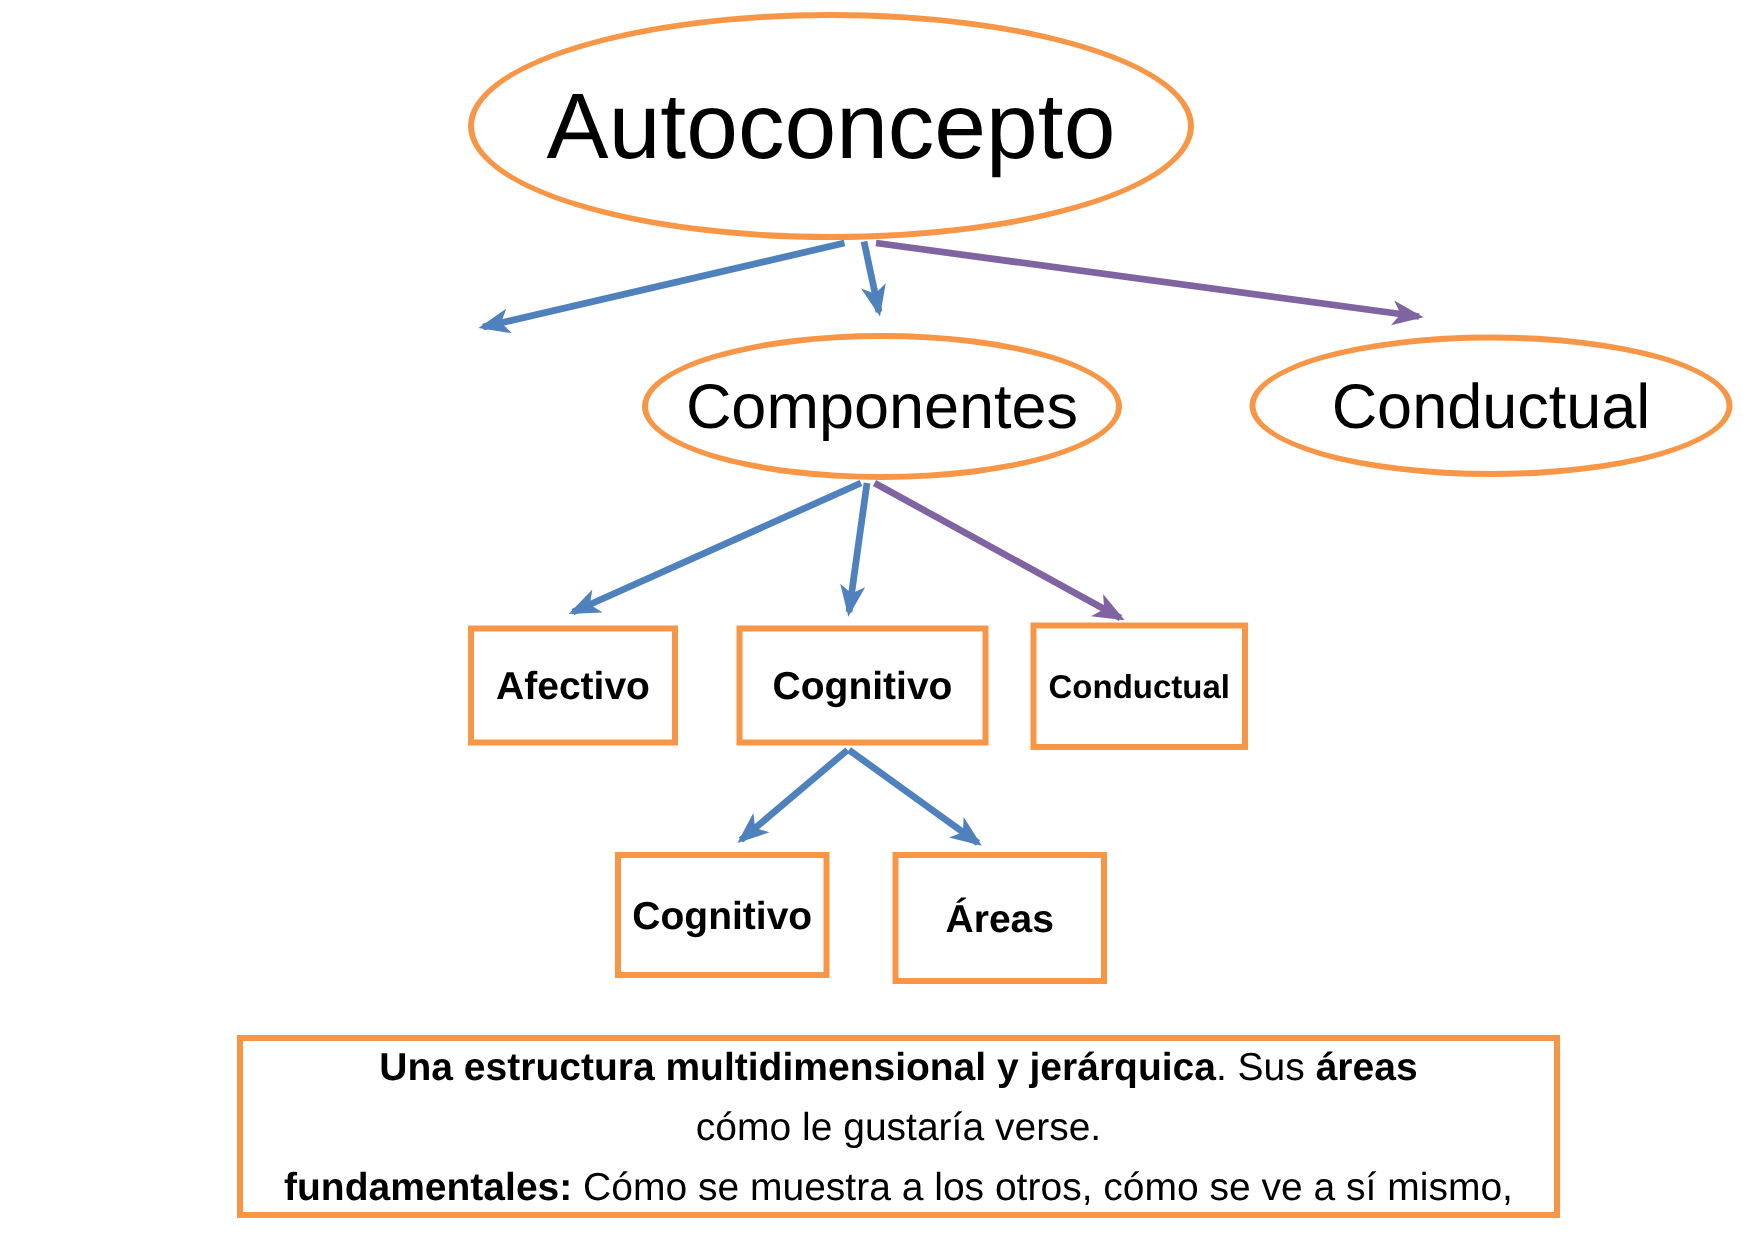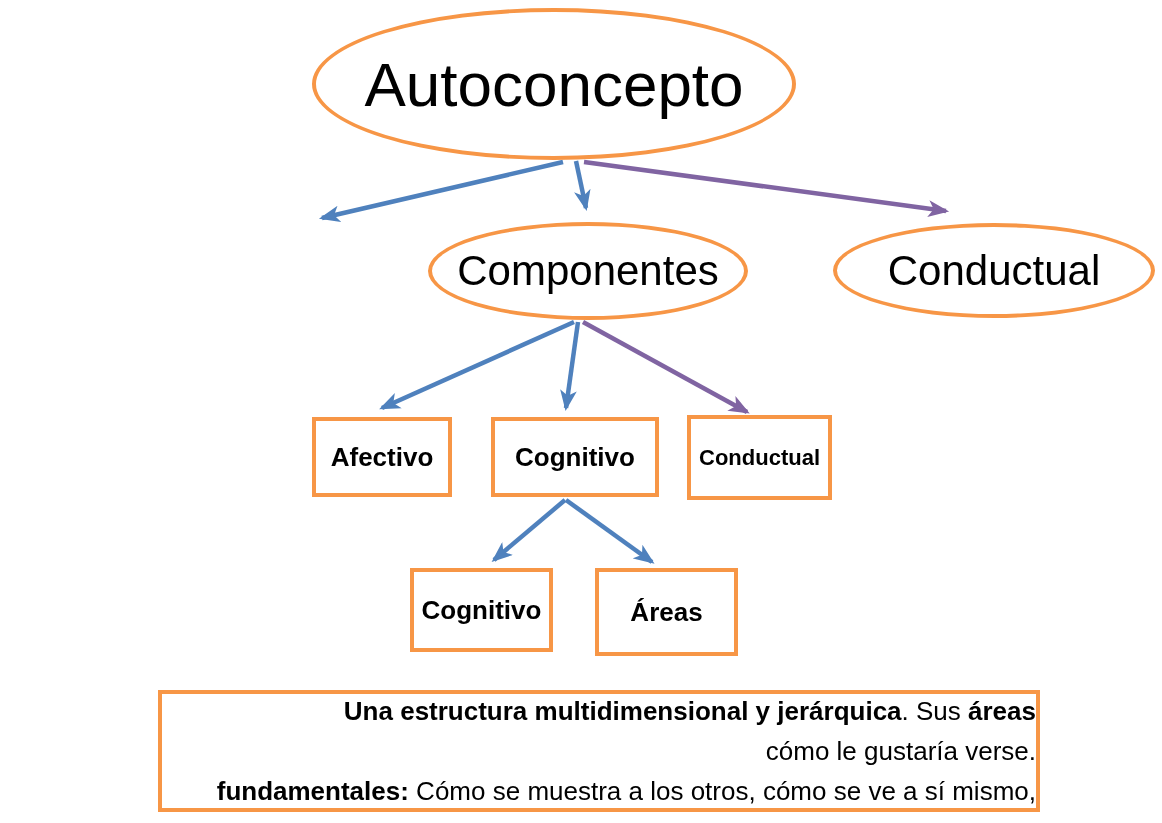--- a/index.html
+++ b/index.html
@@ -69,21 +69,21 @@
     top: 690px;
     width: 882px;
     height: 122px;
     border: 4px solid #F79646;
     box-sizing: border-box;
     background: #ffffff;
     z-index: 2;
     display: flex;
     flex-direction: column;
     justify-content: center;
-    text-align: right;
+    text-align: center;
     font-size: 26px;
     line-height: 40px;
   }
   .note .b { font-weight: 700; }
 </style>
 </head>
 <body>
 
 <div class="canvas">
 

